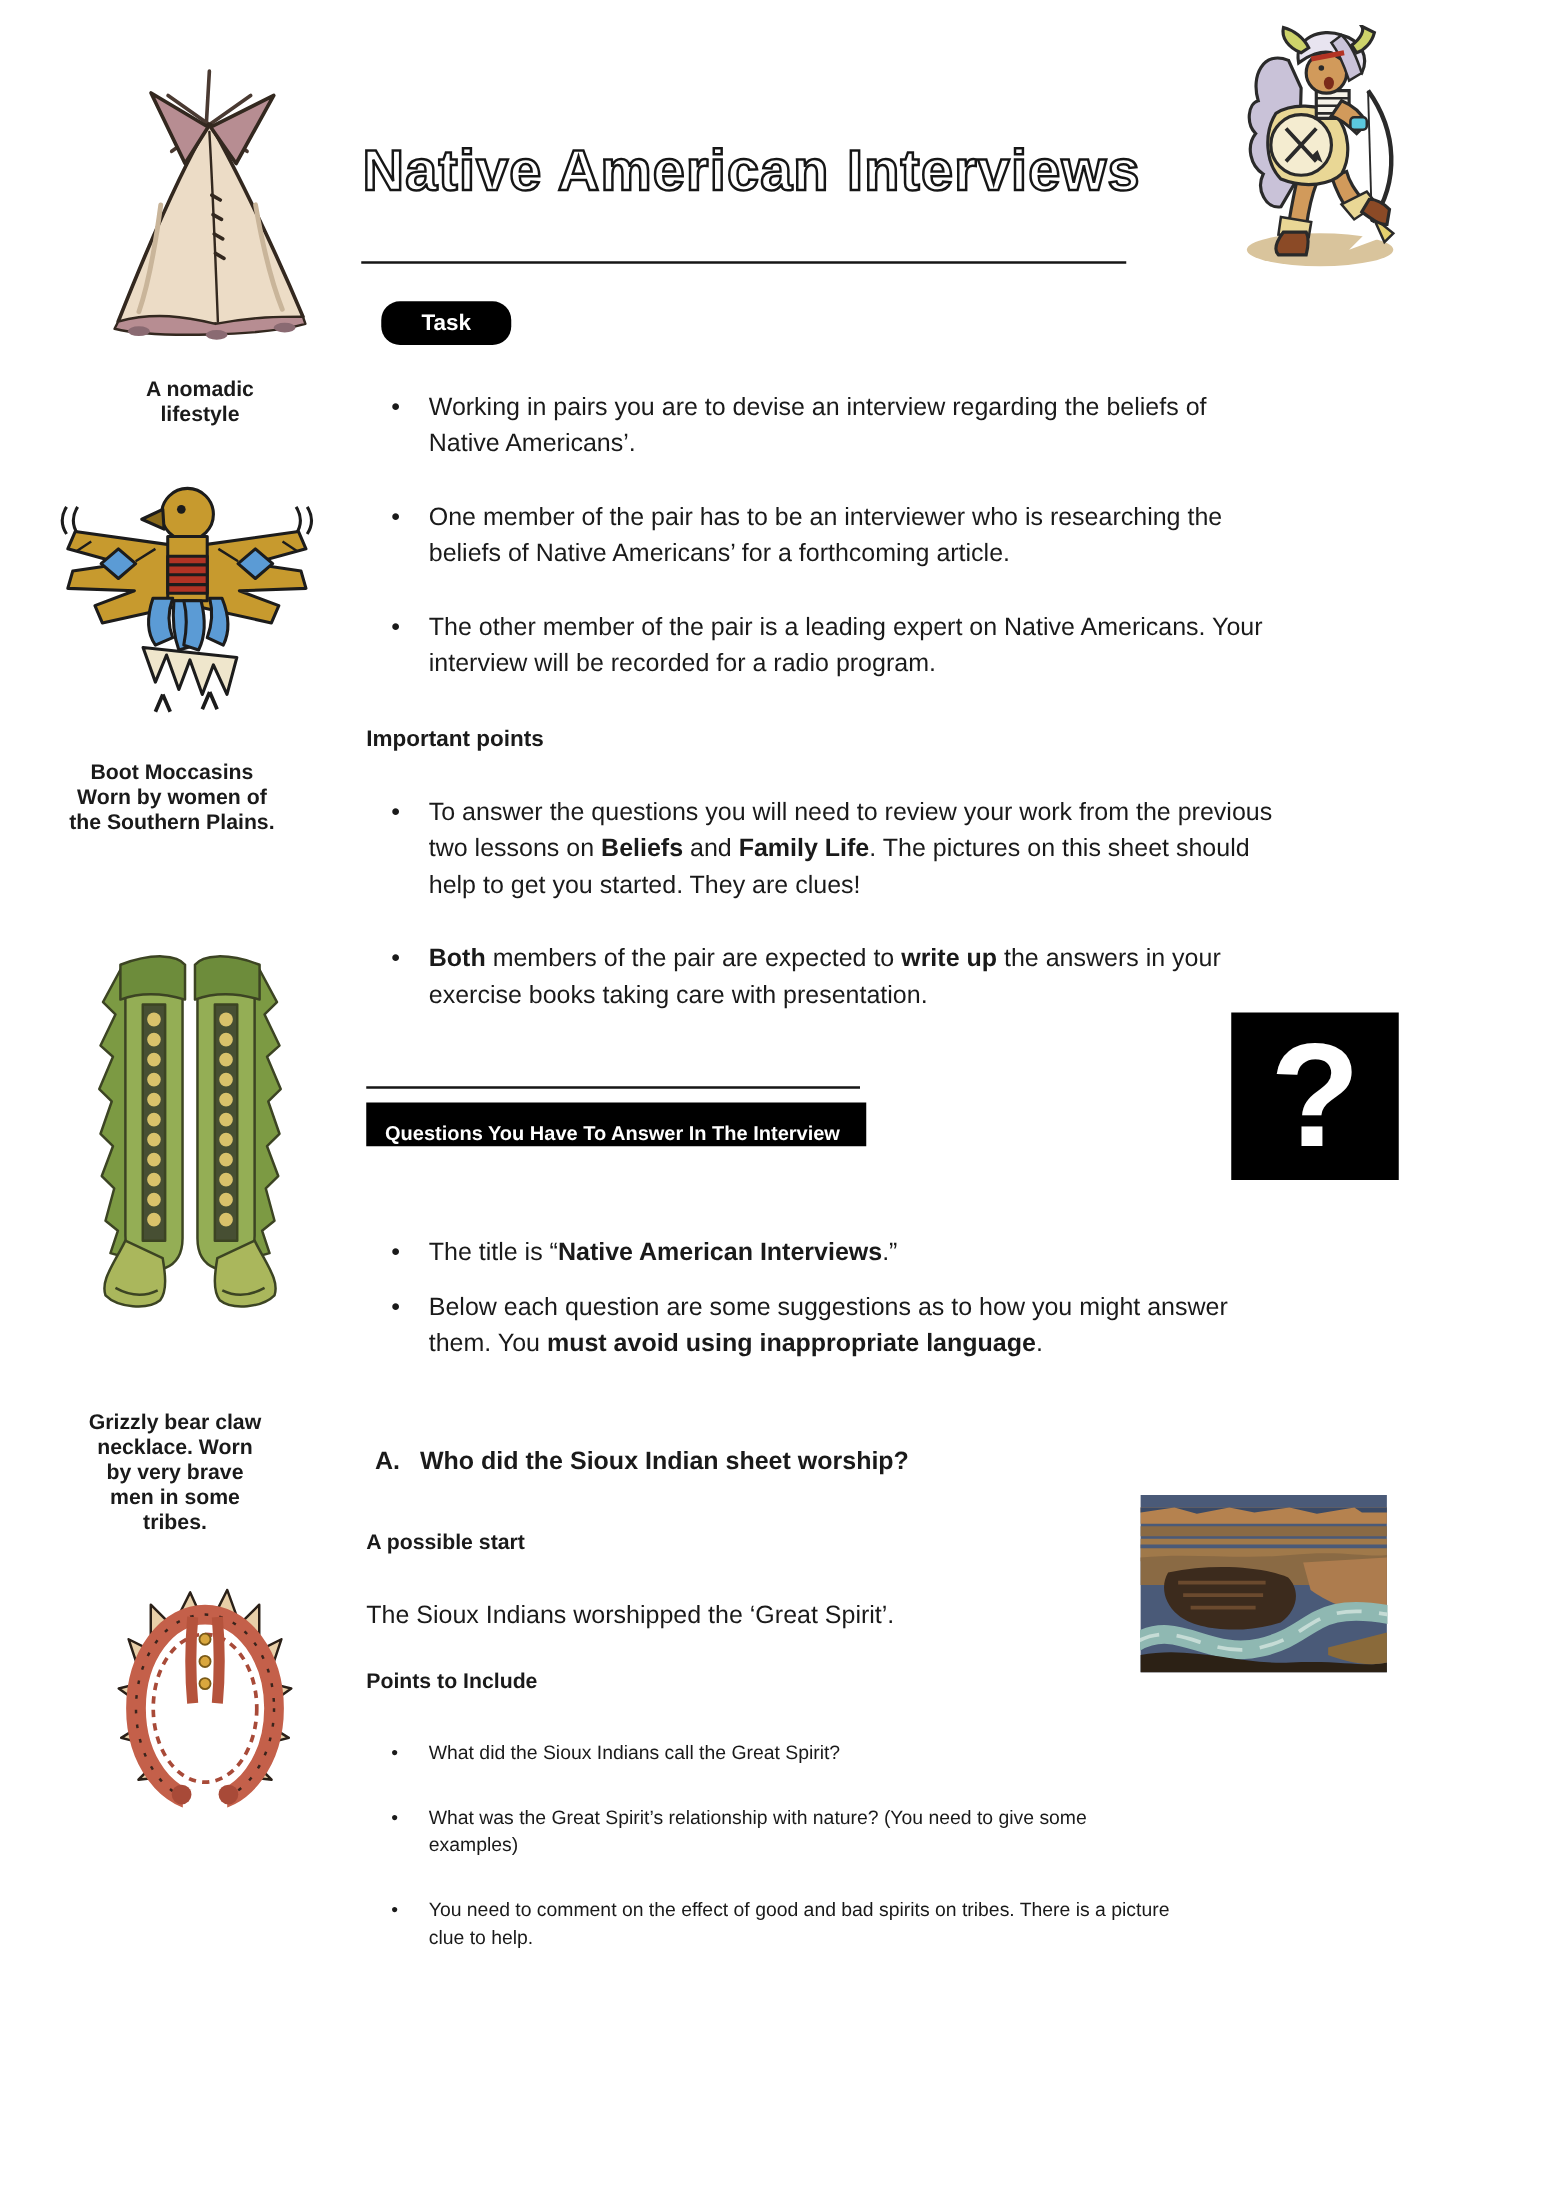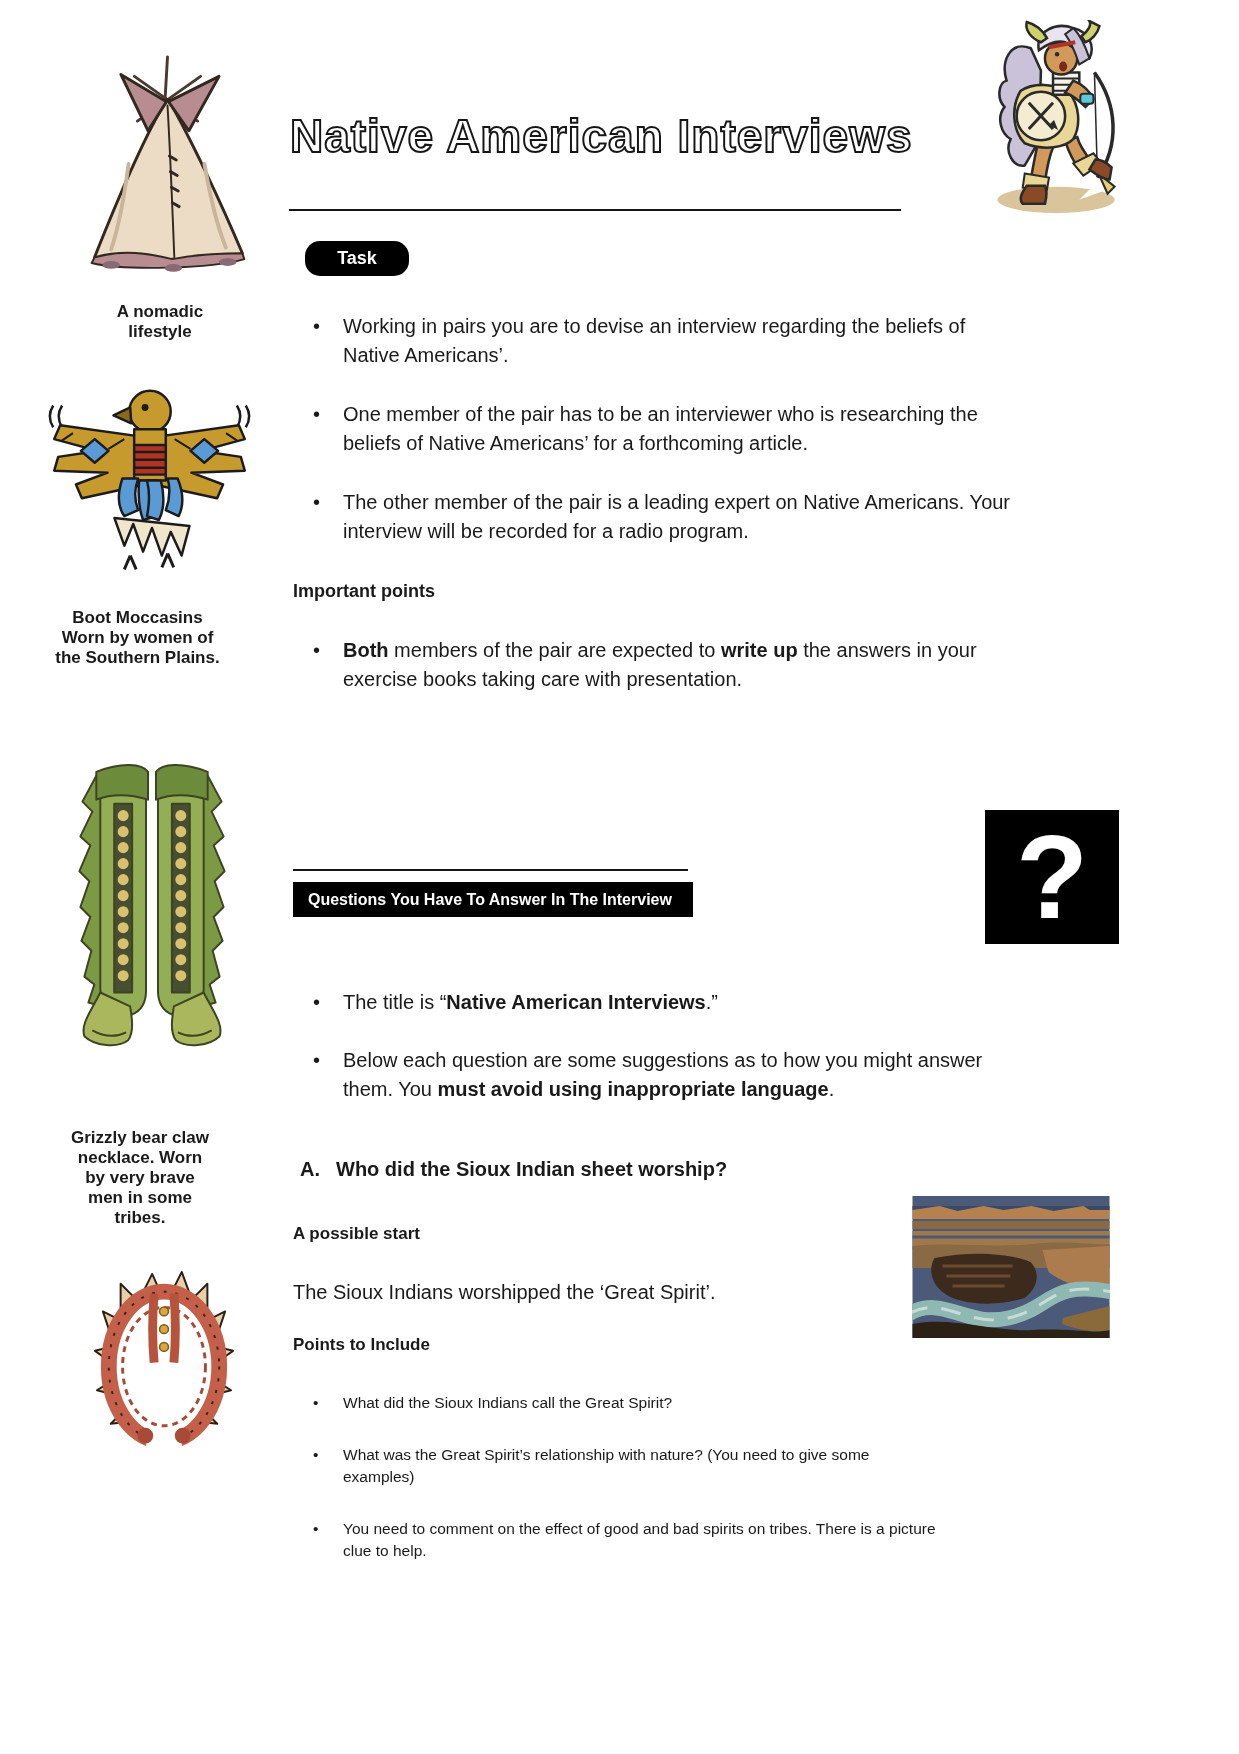--- a/index.html
+++ b/index.html
@@ -8,21 +8,21 @@
   .abs{position:absolute;}
   
   .title-svg{position:absolute;left:288px;top:104px;}
   .outline-title{font-family:"Liberation Sans",sans-serif;font-weight:bold;font-size:46px;
                  fill:#ffffff;stroke:#161616;stroke-width:2px;letter-spacing:1px;}
   .rule{position:absolute;height:2px;background:#161616;}
   
   .task-box{position:absolute;left:305px;top:241px;width:104px;height:35px;background:#000;
             color:#fff;font-weight:bold;font-size:18px;display:flex;align-items:center;justify-content:center;border-radius:15px;}
   .qbar{position:absolute;left:293px;top:882px;width:400px;height:35px;background:#000;color:#fff;
-        font-weight:bold;font-size:16px;display:flex;align-items:center;padding-left:15px;box-sizing:border-box;white-space:nowrap;}
+        font-weight:bold;font-size:16px;display:flex;align-items:flex-end;padding-left:15px;box-sizing:border-box;white-space:nowrap;}
   .qmark-box{position:absolute;left:985px;top:810px;width:134px;height:134px;background:#000;color:#fff;
              display:flex;align-items:center;justify-content:center;font-weight:bold;font-size:118px;line-height:1;}
   
   ul.blist{position:absolute;left:293px;list-style:none;margin:0;padding:0;display:flex;flex-direction:column;}
   ul.blist li{position:relative;padding-left:50px;}
   ul.blist li::before{content:"\2022";position:absolute;left:20px;top:0;}
   ul.big{width:730px;gap:30px;}
   ul.big li{font-size:20px;line-height:29px;}
   ul.small{width:900px;gap:30px;}
   ul.small li{font-size:15.5px;line-height:22px;}
@@ -184,32 +184,33 @@
   <span>Task</span>
 </div>
 <ul class="blist big" style="top:312px;">
     <li><span>Working in pairs you are to devise an interview regarding the beliefs of Native Americans’.</span></li>
     <li><span>One member of the pair has to be an interviewer who is researching the beliefs of Native Americans’ for a forthcoming article.</span></li>
     <li><span>The other member of the pair is a leading expert on Native Americans. Your interview will be recorded for a radio program.</span></li>
   </ul>
 
 <div class="h-bold" style="left:293px;top:581px;">Important points</div>
 <ul class="blist big" style="top:636px;">
+    <li><span>To answer the questions you will need to review your work from the previous two lessons on </span><b>Beliefs</b><span> and </span><b>Family Life</b><span>. The pictures on this sheet should help to get you started. They are clues!</span></li>
     <li><b>Both</b><span> members of the pair are expected to </span><b>write up</b><span> the answers in your exercise books taking care with presentation.</span></li>
   </ul>
 
 <div class="qmark-box">
   <span>?</span>
 </div>
 
 <div class="rule" style="left:293px;top:869px;width:395px;"></div>
 <div class="qbar">
   <span>Questions You Have To Answer In The Interview</span>
 </div>
-<ul class="blist big" style="top:988px;gap:29px;">
+<ul class="blist big" style="top:988px;gap:15px;">
     <li><span>The title is “</span><b>Native American Interviews</b><span>.”</span></li>
     <li><span>Below each question are some suggestions as to how you might answer them. You </span><b>must avoid using inappropriate language</b><span>.</span></li>
   </ul>
 
 <div class="qa">
   <span>A.</span>
   <span>Who did the Sioux Indian sheet worship?</span>
 </div>
 
 <div class="h-bold-sm" style="left:293px;top:1224px;">A possible start</div>

